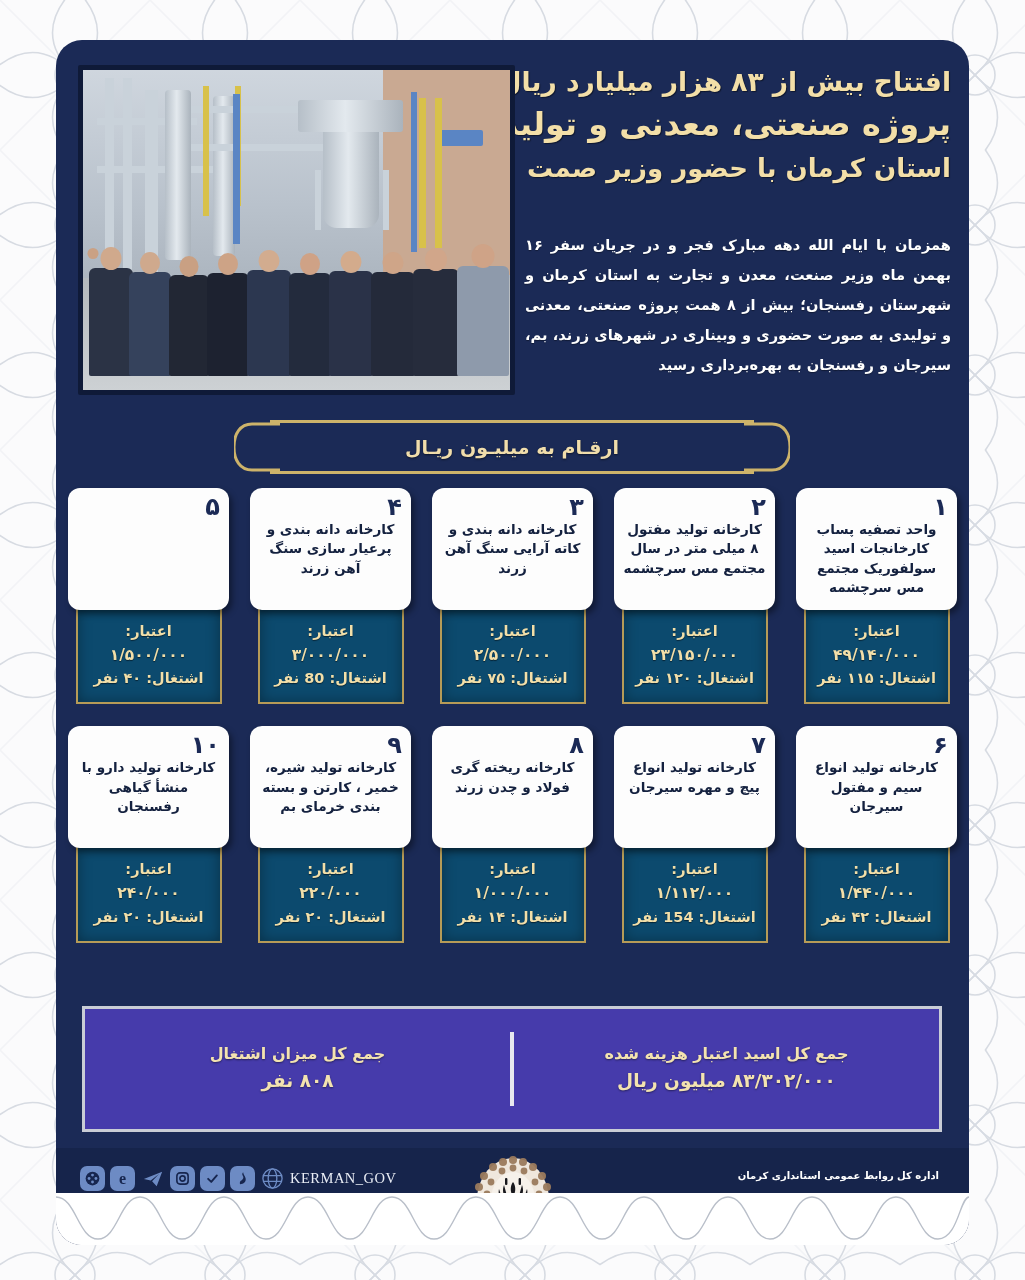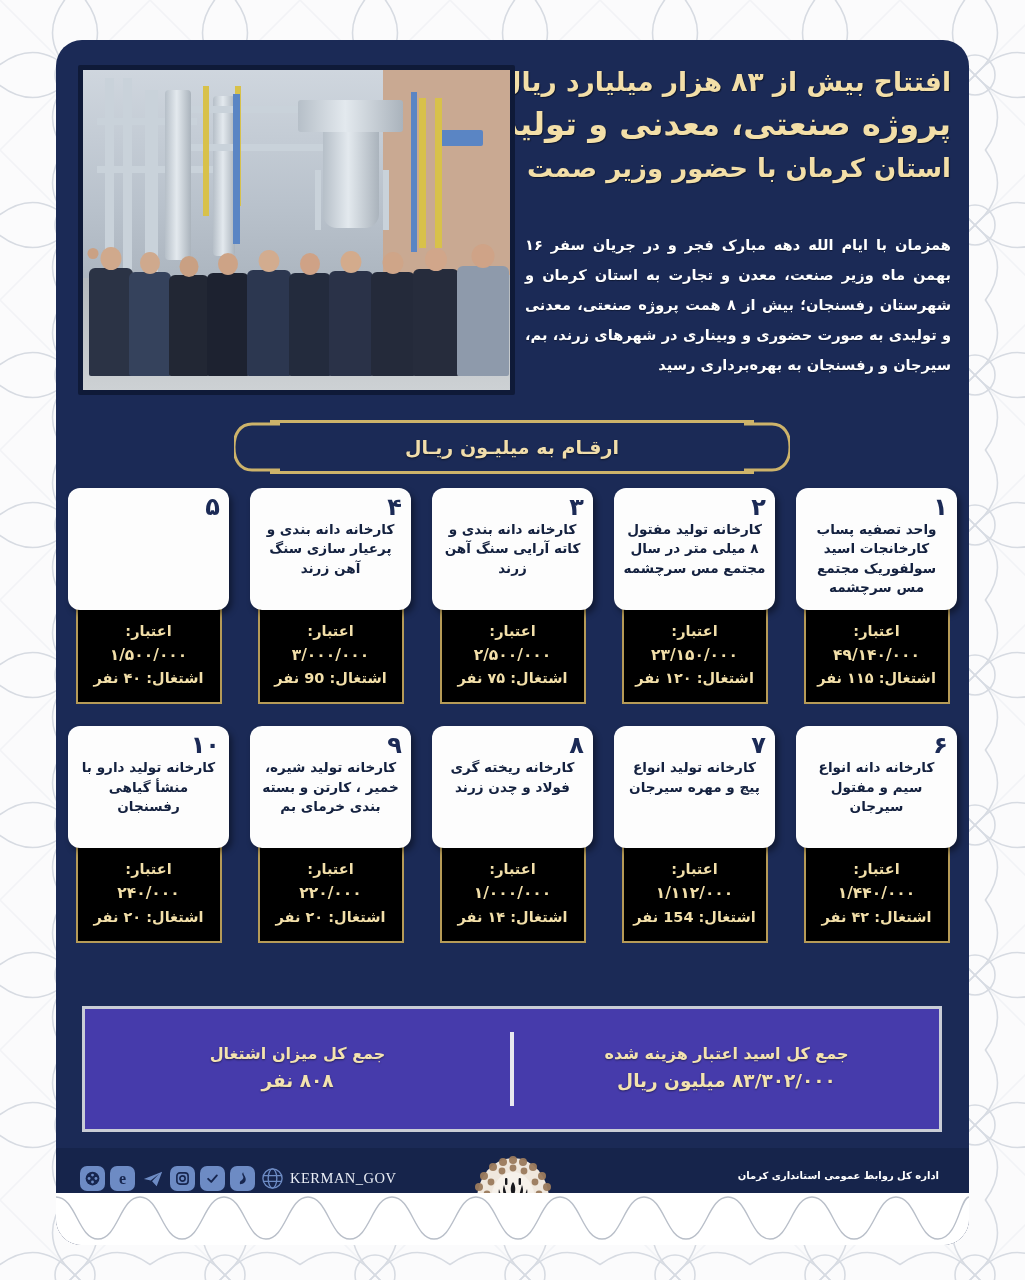--- a/index.html
+++ b/index.html
@@ -204,21 +204,21 @@
     text-align: center;
     line-height: 1.42;
     direction: rtl;
   }
   .pc-bottom {
     margin: 0 auto;
     margin-top: -2px;
     width: 146px;
     border: 2px solid #b69b57;
     border-top: none;
-    background: #000000;
+    background: #0c4a6e;
     padding: 12px 8px 12px 8px;
     text-align: center;
     box-shadow: inset 0 0 14px rgba(0,0,0,.35);
   }
   .pc-line {
     color: #f2dfa9;
     font-size: 14.5px;
     font-weight: bold;
     line-height: 1.58;
     direction: rtl;
@@ -478,42 +478,42 @@
       </div>
 
       <div class="proj-card">
         <div class="pc-top">
           <div class="pc-num">۴</div>
           <div class="pc-title">کارخانه دانه بندی و پرعیار سازی سنگ آهن زرند</div>
         </div>
         <div class="pc-bottom">
           <div class="pc-line">اعتبار:</div>
           <div class="pc-line amount">۳/۰۰۰/۰۰۰</div>
-          <div class="pc-line">اشتغال: 90 نفر</div>
+          <div class="pc-line">اشتغال: 80 نفر</div>
         </div>
       </div>
 
       <div class="proj-card">
         <div class="pc-top">
           <div class="pc-num">۵</div>
         </div>
         <div class="pc-bottom">
           <div class="pc-line">اعتبار:</div>
           <div class="pc-line amount">۱/۵۰۰/۰۰۰</div>
           <div class="pc-line">اشتغال: ۴۰ نفر</div>
         </div>
       </div>
     </div>
 
     <div class="grid-row">
 
       <div class="proj-card">
         <div class="pc-top">
           <div class="pc-num">۶</div>
-          <div class="pc-title">کارخانه دانه انواع سیم و مفتول سیرجان</div>
+          <div class="pc-title">کارخانه تولید انواع سیم و مفتول سیرجان</div>
         </div>
         <div class="pc-bottom">
           <div class="pc-line">اعتبار:</div>
           <div class="pc-line amount">۱/۴۴۰/۰۰۰</div>
           <div class="pc-line">اشتغال: ۴۲ نفر</div>
         </div>
       </div>
 
       <div class="proj-card">
         <div class="pc-top">

